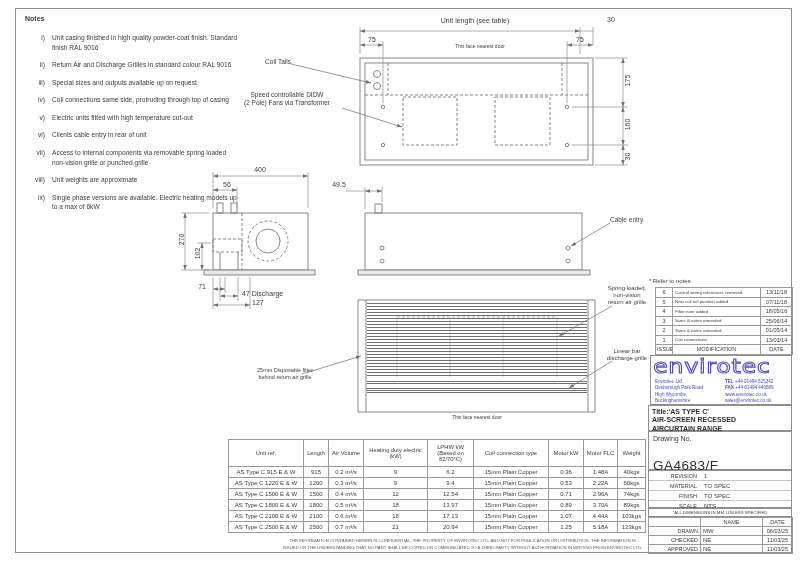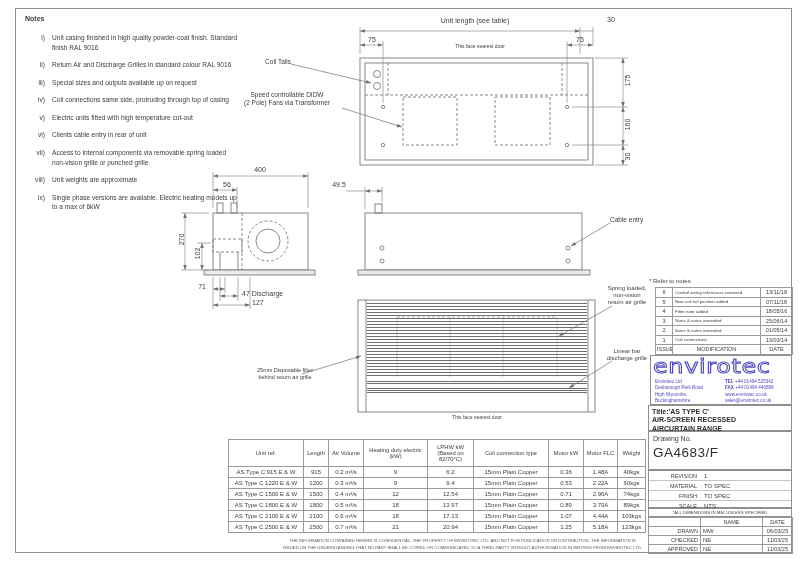--- a/index.html
+++ b/index.html
@@ -43,21 +43,21 @@
     letter-spacing:0.5px;transform:scaleX(1.2);transform-origin:0 0;}
   .addr{position:absolute;left:4px;top:23px;font-size:4.6px;line-height:1.4;color:#5049c0;}
   .contact{position:absolute;left:74px;top:23px;font-size:4.6px;line-height:1.4;color:#5049c0;}
   .contact b{font-weight:bold;}
   
   .refer-note{position:absolute;left:649px;top:278px;font-size:6px;}
   .title-box{position:absolute;left:648px;top:405px;width:144px;height:26px;border:1px solid #8f8f8f;box-sizing:border-box;
     padding:2px 0 0 3px;font-size:7px;font-weight:bold;line-height:1.2;color:#2f2f2f;}
   .dno-box{position:absolute;left:648px;top:431px;width:144px;height:39px;border:1px solid #8f8f8f;box-sizing:border-box;padding:3px 0 0 4px;}
   .dno-label{font-size:7px;}
-  .dno{font-size:13.5px;margin-top:3px;letter-spacing:0.5px;color:#2f2f2f;}
+  .dno{font-size:13.5px;margin-top:16px;letter-spacing:0.5px;color:#2f2f2f;}
   .fields-box{position:absolute;left:648px;top:470px;width:144px;height:38px;border:1px solid #8f8f8f;box-sizing:border-box;}
   .field-row{display:flex;height:9px;border-bottom:1px solid #c6c6c6;align-items:center;}
   .field-row:last-child{border-bottom:none;}
   .field-label{width:48px;text-align:right;font-size:5.5px;flex:none;}
   .field-value{margin-left:7px;font-size:6px;}
   .dims-note{position:absolute;left:648px;top:508px;width:144px;height:9px;border:1px solid #8f8f8f;box-sizing:border-box;
     text-align:center;font-size:4.3px;line-height:7px;}
   .signoff{position:absolute;left:648px;top:517px;width:144px;border-collapse:collapse;table-layout:fixed;font-size:5.5px;color:#3d3d3d;}
   .signoff td{border:1px solid #9a9a9a;height:8px;padding:0 2px;overflow:hidden;white-space:nowrap;}
   .signoff td.sl{text-align:right;}

